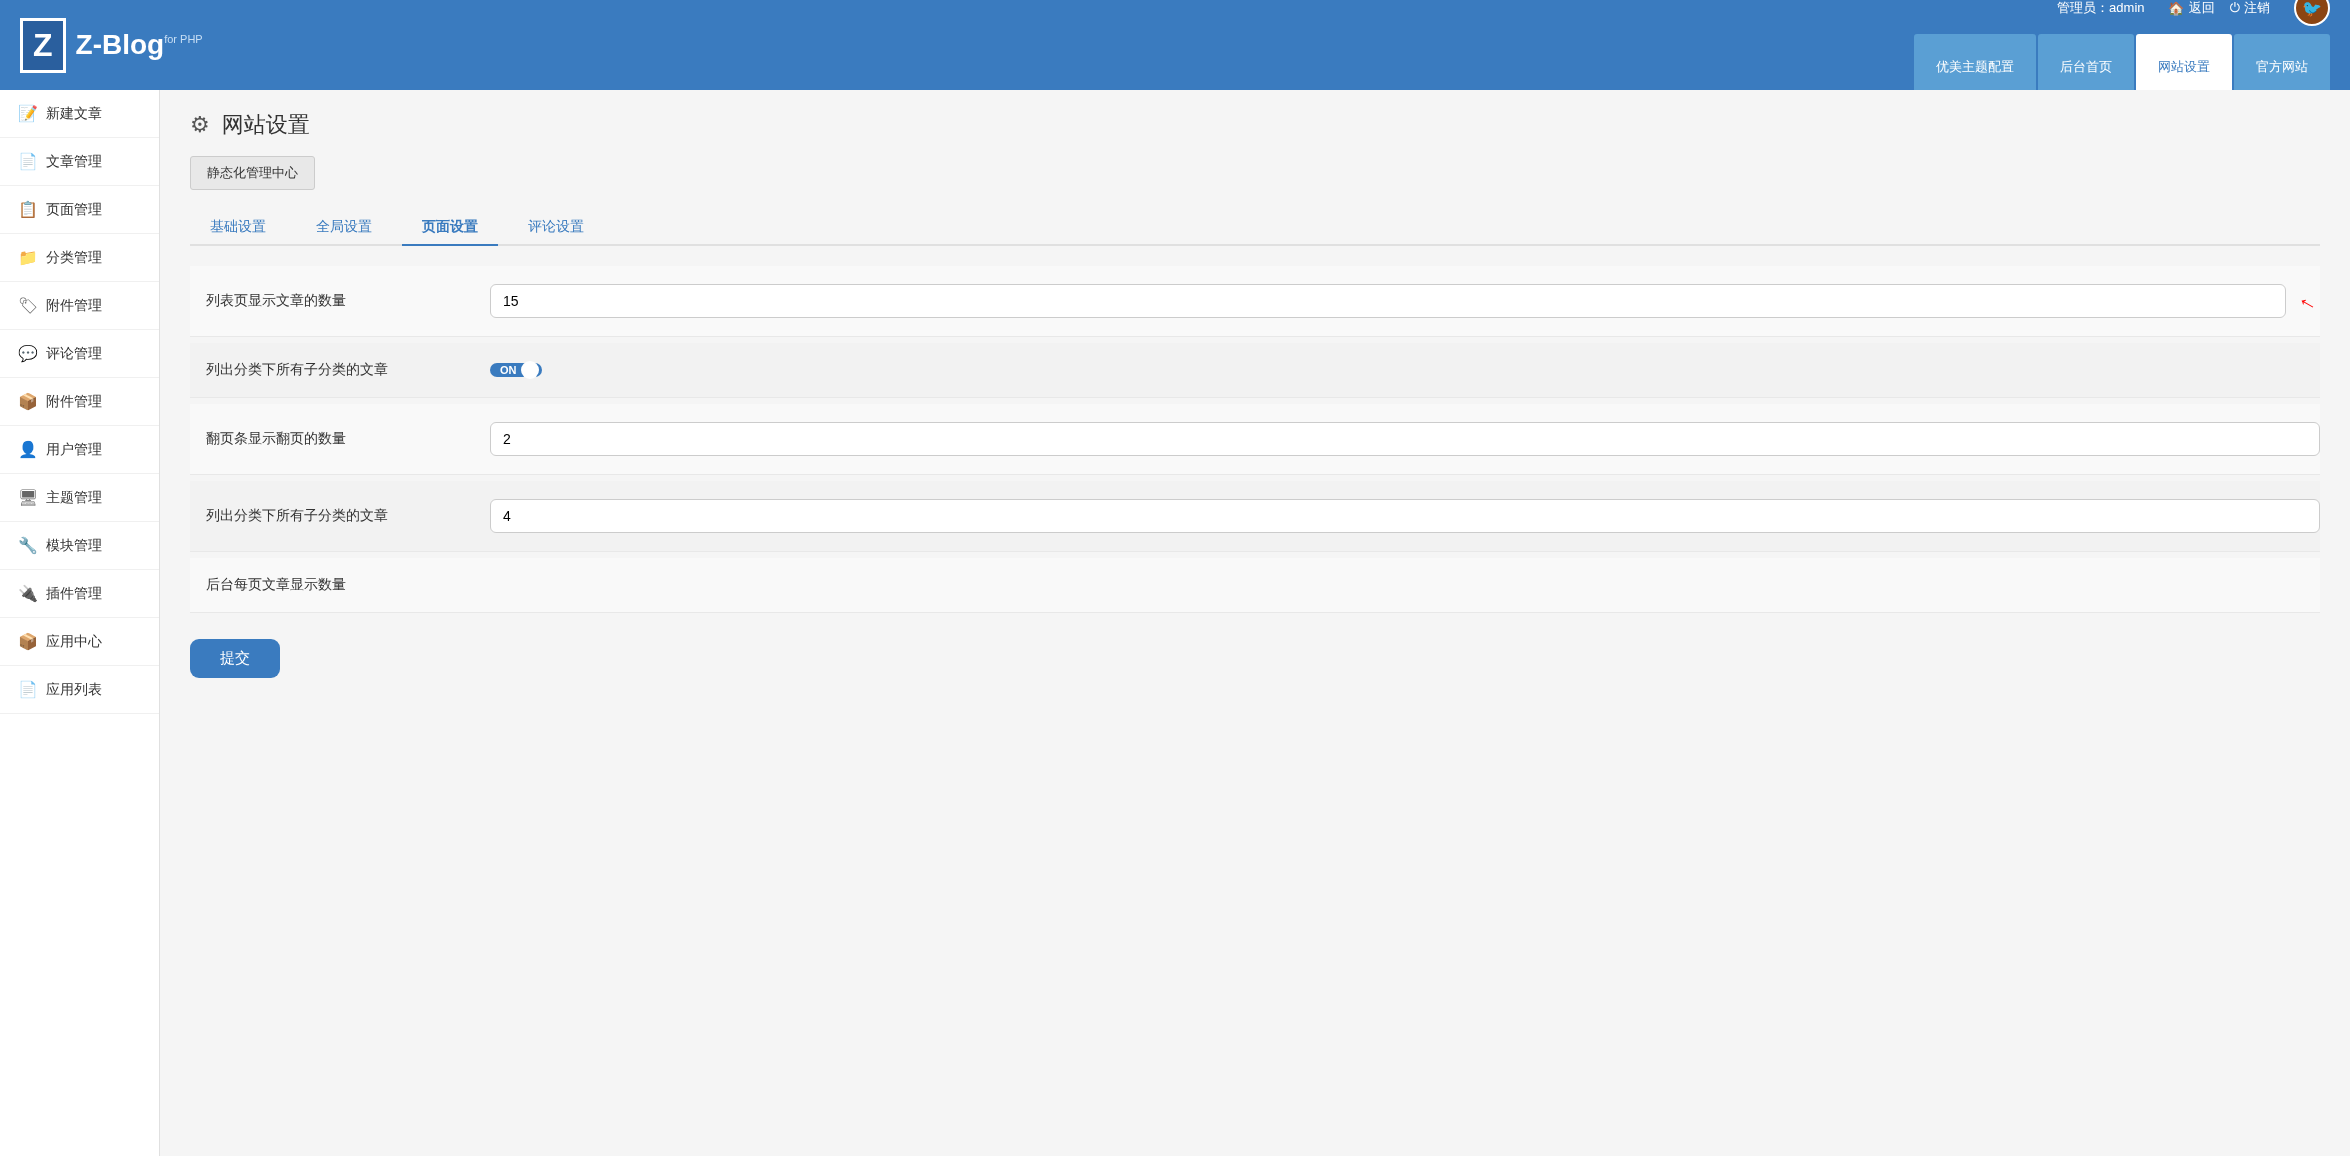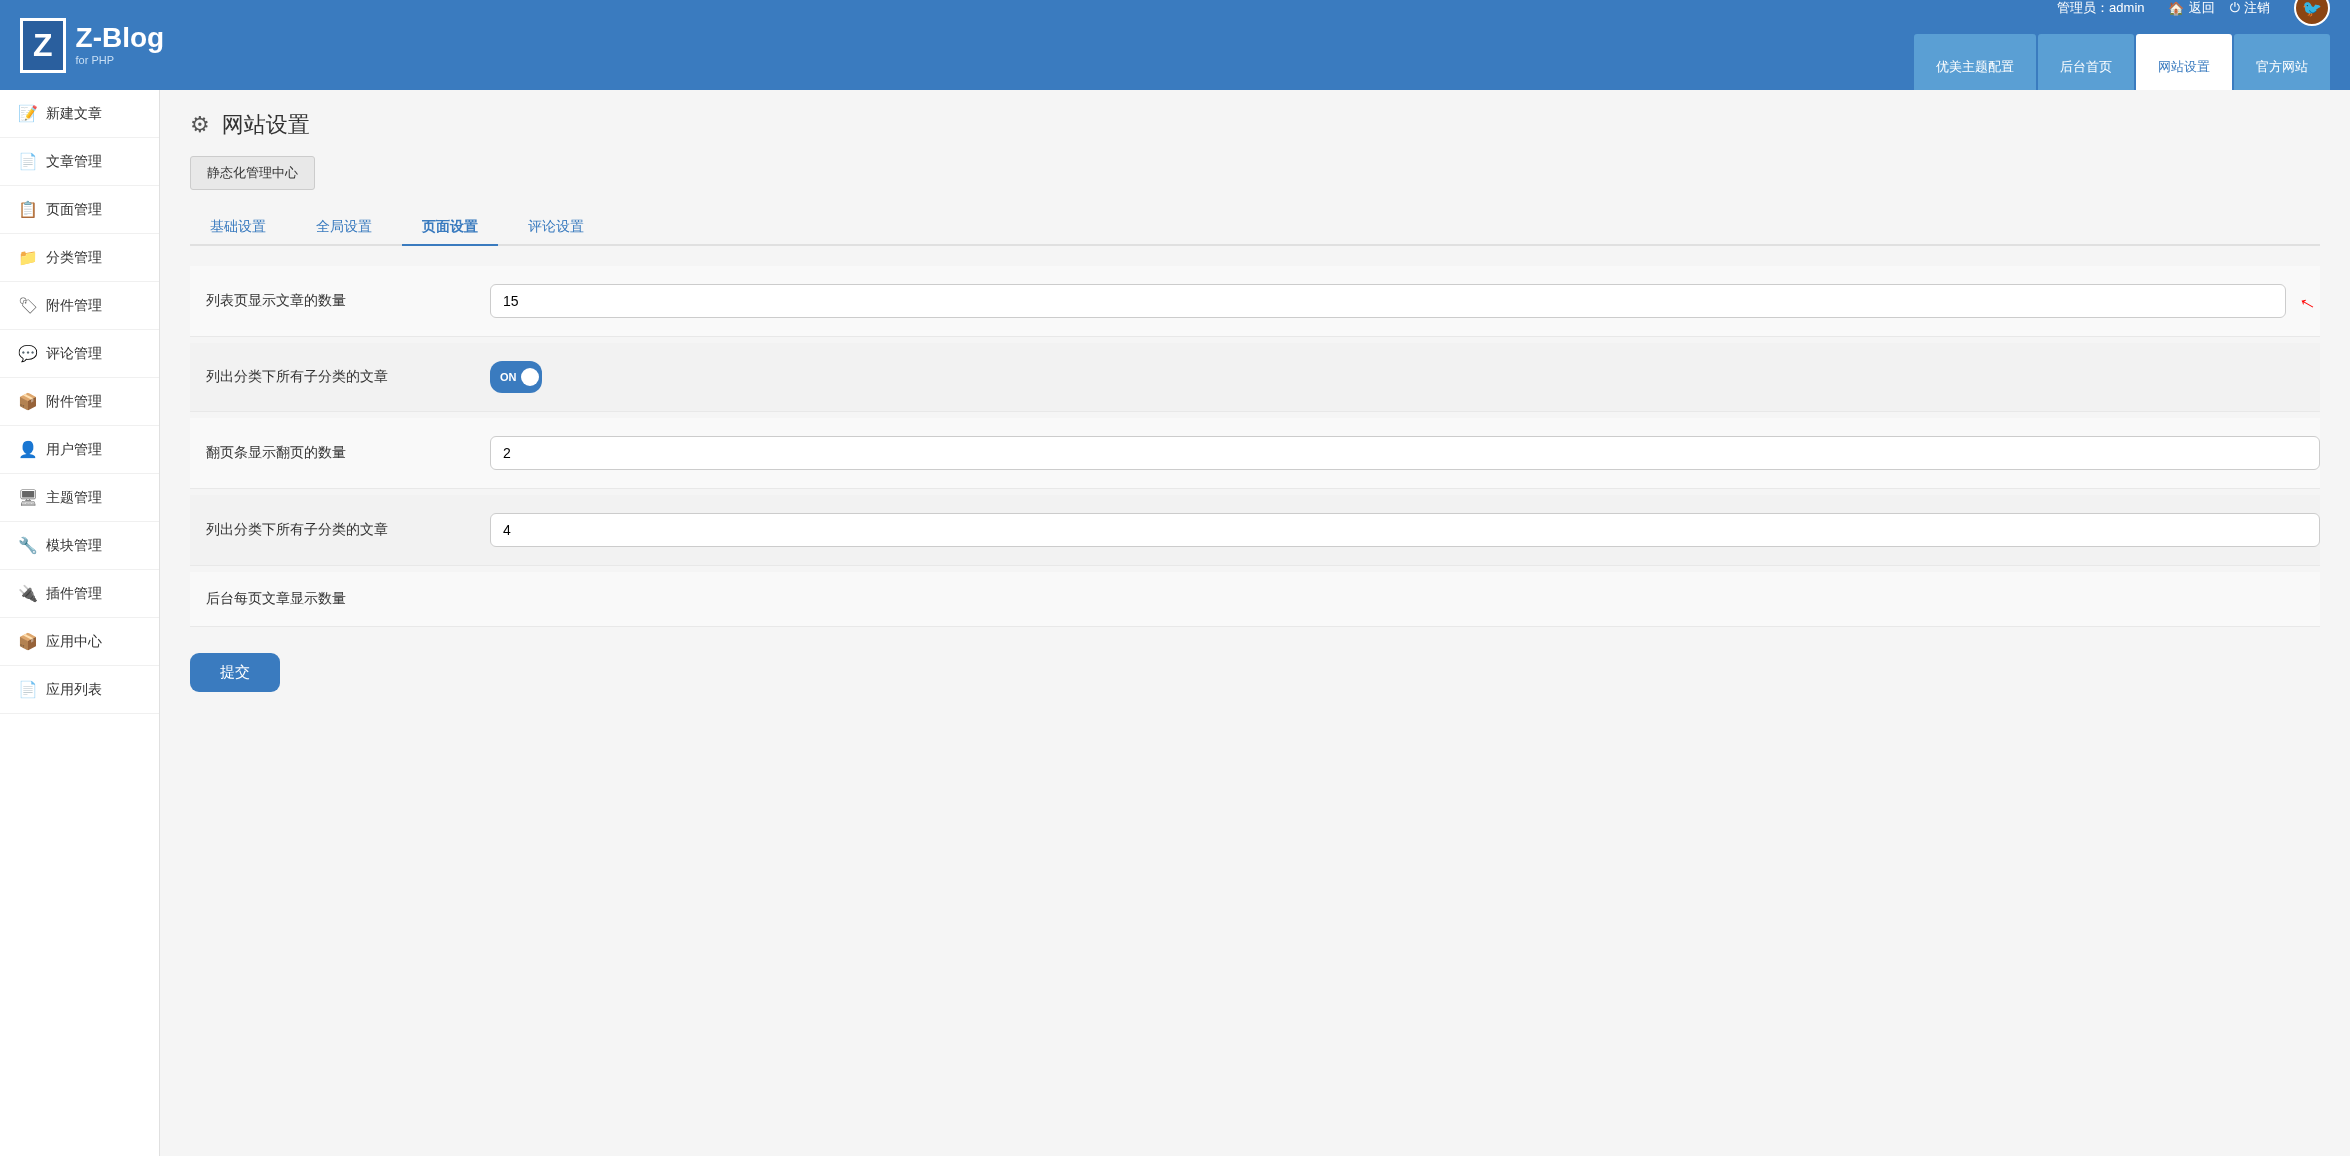--- a/index.html
+++ b/index.html
@@ -28,21 +28,21 @@
       justify-content: center;
     }
     .logo-z {
       color: #fff;
       font-size: 32px;
       font-weight: bold;
       font-family: Arial, sans-serif;
     }
     .logo-text-area {
       display: flex;
-      flex-direction: column;
+      flex-direction: row;
     }
     .logo-name {
       color: #fff;
       font-size: 28px;
       font-weight: bold;
       font-family: Arial, sans-serif;
       line-height: 1;
     }
     .logo-sub {
       color: #c8dff5;
@@ -223,21 +223,21 @@
     }
 
     
     .toggle-container {
       display: flex;
       align-items: center;
     }
     .toggle {
       position: relative;
       width: 52px;
-      height: 32px;
+      height: 14px;
       background: #3a7bbf;
       border-radius: 12px;
       cursor: pointer;
       display: flex;
       align-items: center;
       padding: 0 4px;
     }
     .toggle-knob {
       position: absolute;
       right: 3px;

